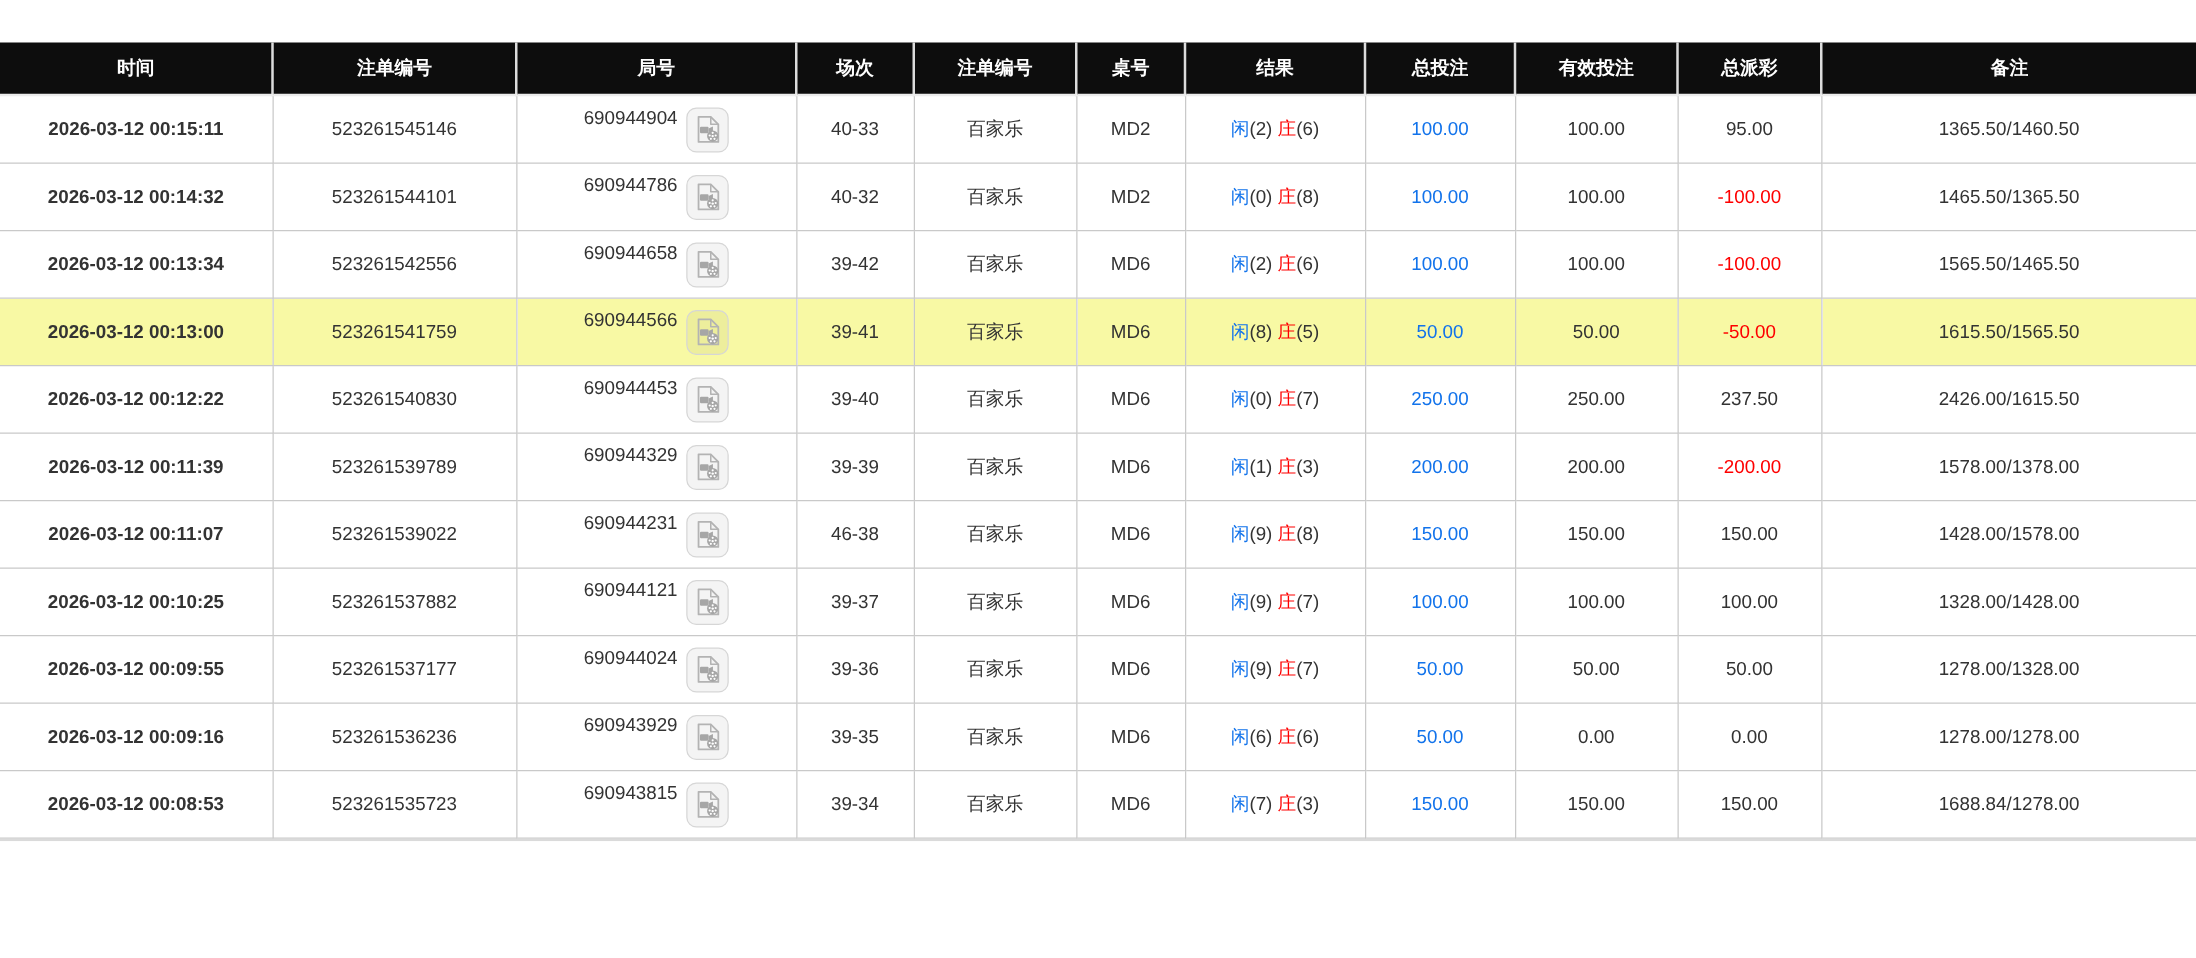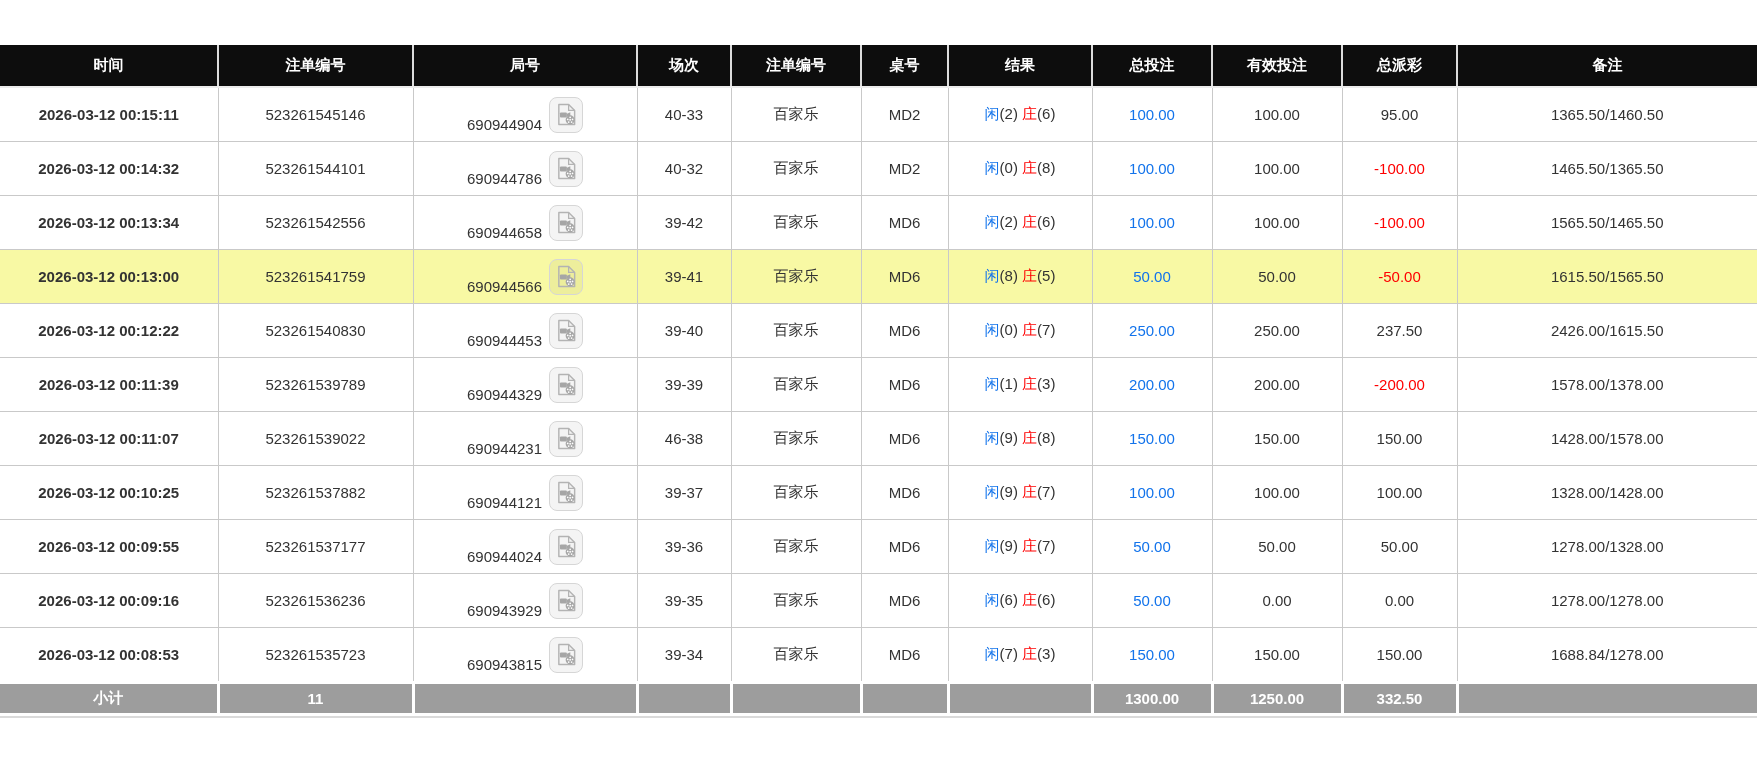--- a/index.html
+++ b/index.html
@@ -6,36 +6,36 @@
     --blue:#1273eb;
     --red:#fe0000;
     --highlight:#f8f9a4;
     --header-bg:#0d0d0d;
     --footer-bg:#9d9d9d;
     --text:#333333;
     --grid:#c9c9c9;
   }
   html,body{margin:0;padding:0;background:#ffffff;}
   body{font-family:"Liberation Sans",sans-serif;color:var(--text);}
-  .wrap{padding-top:45px;width:100%;}
+  .wrap{padding-top:34px;width:100%;}
   table{width:100%;border-collapse:collapse;table-layout:fixed;}
   th{
     background:var(--header-bg);color:#ffffff;font-size:15px;font-weight:bold;
     height:41px;padding:0;border-right:2px solid #dcdcdc;border-bottom:2px solid #ececec;
     white-space:nowrap;
   }
   th:last-child{border-right:none;text-align:center;}
   tbody td{
     text-align:center;font-size:15px;color:var(--text);height:53px;padding:0;
     border:1px solid var(--grid);white-space:nowrap;overflow:hidden;background:#ffffff;
   }
   tbody td:first-child{border-left:none;font-weight:bold;}
   tbody td:last-child{border-right:none;}
   tr.highlight td{background:var(--highlight);}
-  .round-wrap{display:inline-flex;align-items:flex-end;gap:7px;}
+  .round-wrap{display:inline-flex;align-items:flex-start;gap:7px;}
   .video-btn{
     width:34px;height:36px;border-radius:8px;border:1px solid #d6d6d6;
     background:rgba(0,0,0,0.045);display:inline-flex;align-items:center;justify-content:center;
     cursor:pointer;padding:0;
   }
   .res-player{color:var(--blue);}
   .res-banker{color:var(--red);}
   .res-score{color:var(--text);}
   .bet-link{color:var(--blue);cursor:pointer;}
   td.neg{color:var(--red);}
@@ -461,29 +461,16 @@
       <span class="res-player">闲</span><span class="res-score">(7)</span>
       <span class="res-banker">庄</span><span class="res-score">(3)</span>
     </td>
     <td><span class="bet-link">150.00</span></td>
     <td>150.00</td>
     <td>150.00</td>
     <td>1688.84/1278.00</td>
   </tr>
       </tbody>
     <tfoot>
-      <tr>
-        <td>小计</td>
-        <td>11</td>
-        <td></td>
-        <td></td>
-        <td></td>
-        <td></td>
-        <td></td>
-        <td>1300.00</td>
-        <td>1250.00</td>
-        <td>332.50</td>
-        <td></td>
-      </tr>
     </tfoot>
   </table>
   <div class="bottom-line"></div>
 </div>
 
 </body></html>

